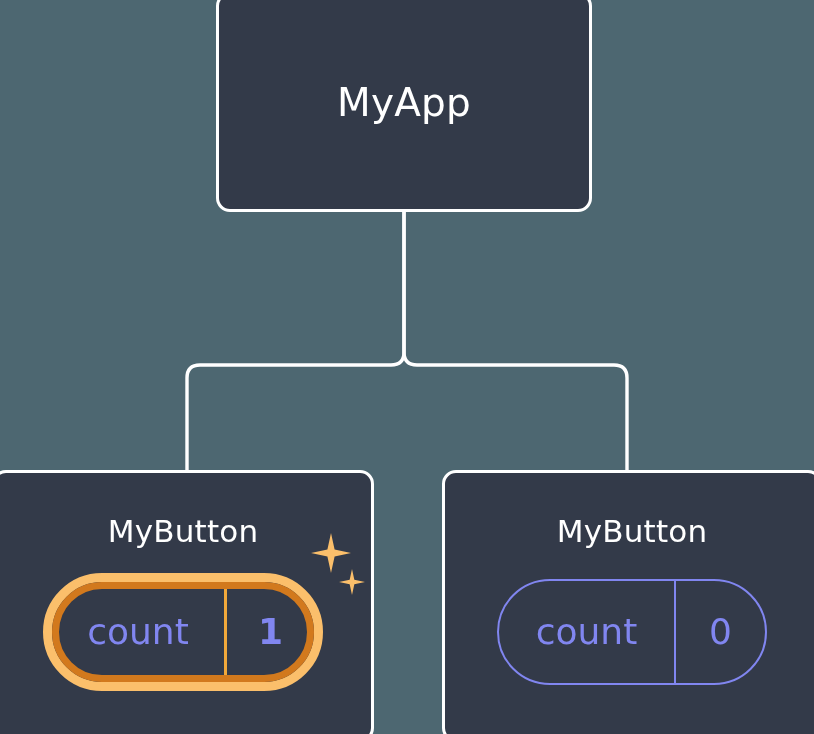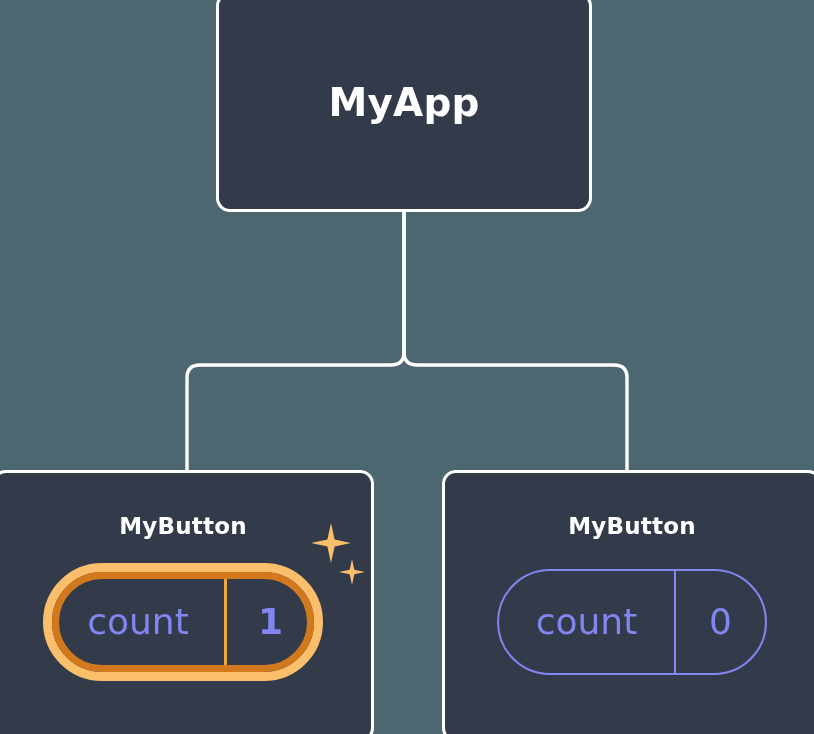--- a/index.html
+++ b/index.html
@@ -35,21 +35,21 @@
     background: #333a49;
     border: 3px solid #ffffff;
     border-radius: 14px;
     display: flex;
     flex-direction: column;
     align-items: center;
     z-index: 2;
   }
   .node-title {
     color: #ffffff;
-    font-weight: 700;
+    font-weight: 400;
     letter-spacing: 0.2px;
     white-space: nowrap;
   }
 
   #node-root {
     left: 216px;
     top: -8px;
     width: 376px;
     height: 220px;
     justify-content: center;
@@ -64,21 +64,21 @@
     padding-top: 40px;
   }
   #node-child-right {
     left: 442px;
     top: 470px;
     width: 380px;
     height: 272px;
     padding-top: 40px;
   }
   #node-child-left .node-title,
-  #node-child-right .node-title { font-size: 23px; }
+  #node-child-right .node-title { font-size: 31px; }
 
   
   .badge {
     position: relative;
     box-sizing: border-box;
     display: flex;
     align-items: stretch;
     border-radius: 999px;
     background: transparent;
   }

